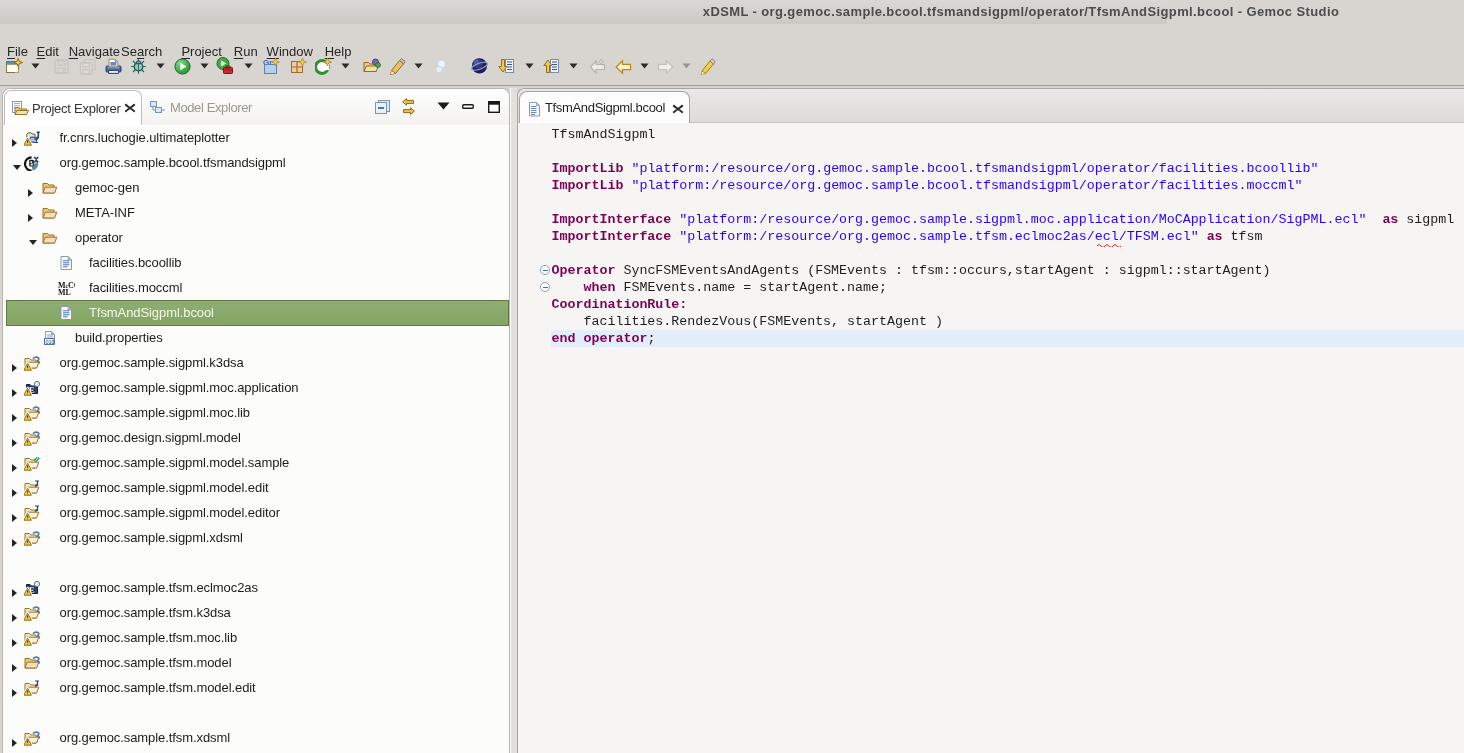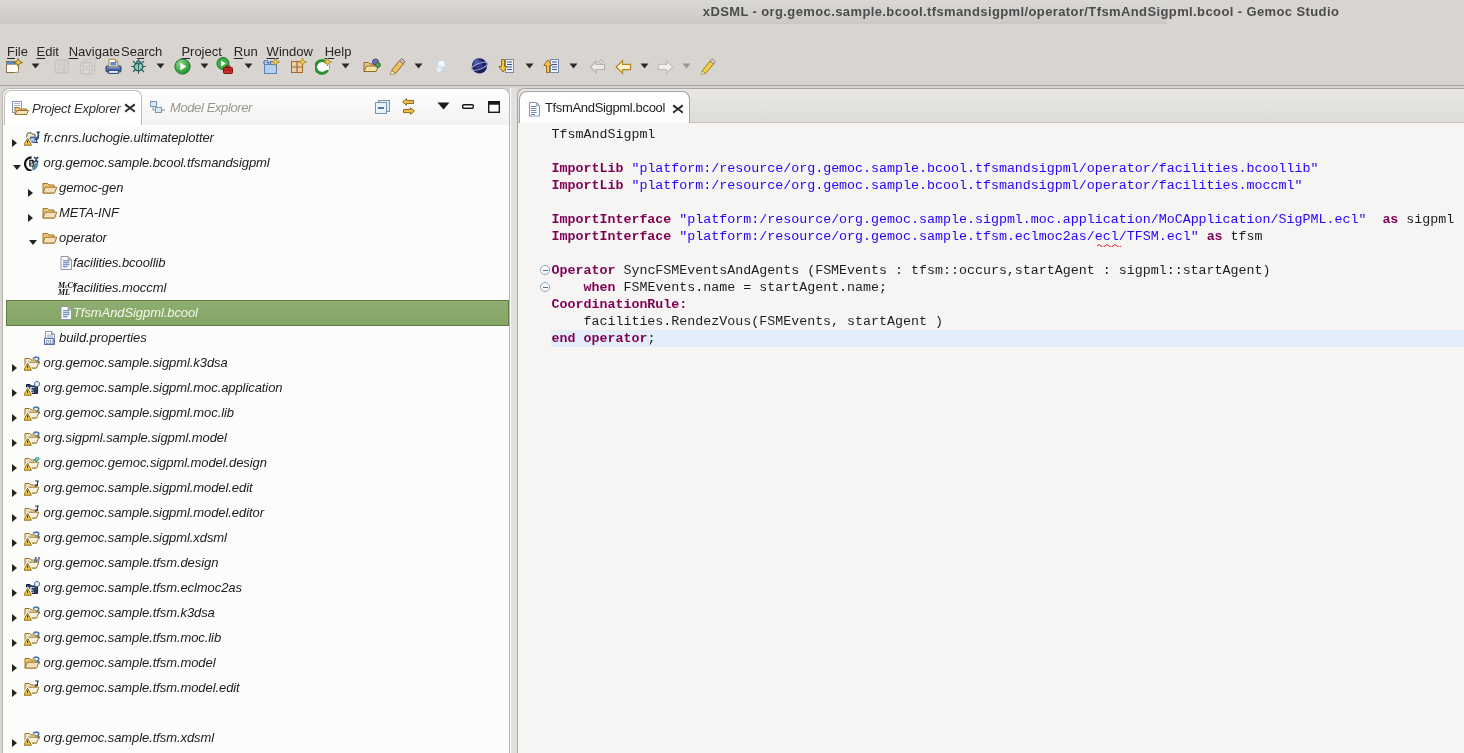--- a/index.html
+++ b/index.html
@@ -1,28 +1,28 @@
 <!DOCTYPE html>
 <html><head><meta charset="utf-8"><style>
 *{margin:0;padding:0;box-sizing:border-box;}
 html,body{width:1464px;height:753px;overflow:hidden;background:#d8d5d1;font-family:"Liberation Sans",sans-serif;}
 .a{position:absolute;}
 #title{left:0;top:0;width:1167px;height:24px;background:linear-gradient(#dad8d5,#ccc9c5);}
 #titletx{position:absolute;left:1021px;top:4px;transform:translateX(-50%);font-weight:bold;font-size:13px;letter-spacing:0.39px;color:#4c4c4c;white-space:nowrap;}
 .mi{position:absolute;top:26px;font-size:13px;color:#262626;white-space:nowrap;margin-top:18px;}
 .mi u{text-decoration:underline;text-underline-offset:2px;}
 #toolsep{left:0;top:85px;width:1464px;height:1px;background:#a3a09c;}
-#lpanel{left:2px;top:88px;width:508px;height:665px;background:#ffffff;border:1px solid #b8b5b1;border-bottom:none;border-radius:8px 8px 0 0;font-style:italic;}
+#lpanel{left:2px;top:88px;width:508px;height:665px;background:#ffffff;border:1px solid #b8b5b1;border-bottom:none;border-radius:8px 8px 0 0;}
 #ltabstrip{position:absolute;left:0;top:0;width:506px;height:36px;background:linear-gradient(#fefefe,#f3f2f0);border-radius:8px 8px 0 0;}
 #ltab{position:absolute;left:1px;top:1px;width:138px;height:35px;background:#ffffff;border:1px solid #c0bdb9;border-bottom:none;border-radius:7px 7px 0 0;}
 #ltab .tx{position:absolute;left:27px;top:10px;font-size:13px;letter-spacing:-0.25px;color:#333;white-space:nowrap;}
 #mtab .tx{position:absolute;left:0;top:0;font-size:13px;letter-spacing:-0.39px;color:#9a9792;white-space:nowrap;}
 #tree{position:absolute;left:0;top:37px;width:506px;height:628px;background:#fcfcfb;}
 .row{position:absolute;left:0;width:506px;height:25px;}
-.rt{position:absolute;top:3.5px;font-size:13px;letter-spacing:-0.08px;color:#1c1c1c;white-space:nowrap;}
+.rt{position:absolute;top:3.5px;font-size:13px;letter-spacing:-0.08px;color:#1c1c1c;white-space:nowrap;margin-left:16px;}
 #selrow{position:absolute;left:3px;top:174px;width:503px;height:26px;background:linear-gradient(#8fad72,#84a564);border:1px solid #5f7a45;}
 #epanel{left:517px;top:88px;width:947px;height:665px;background:#f6f5f4;border:1px solid #a8a5a1;border-right:none;border-bottom:none;border-radius:8px 0 0 0;}
 #etabstrip{position:absolute;left:0;top:0;width:946px;height:34px;background:linear-gradient(#e9e8e6,#dedcd9);border-radius:8px 0 0 0;border-bottom:1px solid #c9c6c2;}
 #etab{position:absolute;left:1px;top:2px;width:171px;height:32px;background:#fdfdfd;border:1px solid #a5a2a0;border-bottom:none;border-radius:8px 8px 0 0;}
 #etab .tx{position:absolute;left:25px;top:8px;font-size:13px;letter-spacing:-0.34px;color:#1f1f1f;}
 #ecode{position:absolute;left:0;top:34px;width:947px;height:631px;background:#f6f5f4;}
 #curline{position:absolute;left:33px;top:206.5px;width:914px;height:17px;background:#e4eefa;}
 pre{position:absolute;left:33.5px;top:2.5px;font-family:"Liberation Mono",monospace;font-size:13.32px;line-height:17px;color:#1e1e1e;}
 .kw{color:#7f0154;font-weight:bold;}
 .st{color:#2a00ff;}
@@ -362,34 +362,34 @@
 <div class="row" style="top:300px">
         <span class="tw twr" style="left:9px;top:12.5px"></span>
         <svg class="a" style="left:21px;top:4px" width="17" height="16" viewBox="0 0 17 16">
           <path d="M9,3.6 q2.6,-2.6 5.6,-0.6 q0.8,2 -1.8,3.2 q2.6,-0.2 2.6,2.4" fill="none" stroke="#4a7ab0" stroke-width="1.6"></path>
           <path d="M1,13 L1,3.5 L5.5,3.5 L7,5 L12,5 L12,13 Z" fill="#efe4c6" stroke="#9c7425"></path>
           <path d="M1,13 L3.2,7.2 L14.8,7.2 L12.6,13 Z" fill="#f8f1de" stroke="#9c7425"></path>
           <path d="M3.6,8.2 L7.4,15.2 L-0.2,15.2 Z" fill="#f7cf56" stroke="#fff" stroke-width="2.6" stroke-linejoin="round"></path>
           <path d="M3.6,8.2 L7.4,15.2 L-0.2,15.2 Z" fill="#f7cf56" stroke="#8a6d15" stroke-width="1" stroke-linejoin="round"></path>
           <path d="M3.6,10.4 V12.8 M3.6,13.8 V14.2" stroke="#3a2e08" stroke-width="1.1"></path>
         </svg>
-        <span class="rt" style="left:40.5px">org.sigpml.sample.sigpml.model</span>
+        <span class="rt" style="left:40.5px">org.gemoc.design.sigpml.model</span>
       </div>
 <div class="row" style="top:325px">
         <span class="tw twr" style="left:9px;top:12.5px"></span>
         <svg class="a" style="left:21px;top:4px" width="17" height="16" viewBox="0 0 17 16">
           <path d="M1,13 L1,3.5 L5.5,3.5 L7,5 L12,5 L12,13 Z" fill="#efe4c6" stroke="#9c7425"></path>
           <path d="M1,13 L3.2,7.2 L14.8,7.2 L12.6,13 Z" fill="#f8f1de" stroke="#9c7425"></path>
           <path d="M10,5.5 L13,2.5 M12,6.5 L15,3.5" stroke="#2a9a8a" stroke-width="1.4"></path>
           <path d="M13,2.5 l2,-0.6 -0.6,2 z M15,3.5 l1.5,-0.5 -0.5,1.6 z" fill="#2a9a8a"></path>
           <path d="M3.6,8.2 L7.4,15.2 L-0.2,15.2 Z" fill="#f7cf56" stroke="#fff" stroke-width="2.6" stroke-linejoin="round"></path>
           <path d="M3.6,8.2 L7.4,15.2 L-0.2,15.2 Z" fill="#f7cf56" stroke="#8a6d15" stroke-width="1" stroke-linejoin="round"></path>
           <path d="M3.6,10.4 V12.8 M3.6,13.8 V14.2" stroke="#3a2e08" stroke-width="1.1"></path>
         </svg>
-        <span class="rt" style="left:40.5px">org.gemoc.gemoc.sigpml.model.design</span>
+        <span class="rt" style="left:40.5px">org.gemoc.sample.sigpml.model.sample</span>
       </div>
 <div class="row" style="top:350px">
         <span class="tw twr" style="left:9px;top:12.5px"></span>
         <svg class="a" style="left:21px;top:4px" width="17" height="16" viewBox="0 0 17 16">
           <path d="M1,13 L1,3.5 L5.5,3.5 L7,5 L12,5 L12,13 Z" fill="#efe4c6" stroke="#9c7425"></path>
           <path d="M1,13 L3.2,7.2 L14.8,7.2 L12.6,13 Z" fill="#f8f1de" stroke="#9c7425"></path>
           <path d="M11,1 h4 M13.5,1 V6 M11,6.5 L13.7,4" stroke="#2a3f66" stroke-width="1.2" fill="none"></path>
           <path d="M3.6,8.2 L7.4,15.2 L-0.2,15.2 Z" fill="#f7cf56" stroke="#fff" stroke-width="2.6" stroke-linejoin="round"></path>
           <path d="M3.6,8.2 L7.4,15.2 L-0.2,15.2 Z" fill="#f7cf56" stroke="#8a6d15" stroke-width="1" stroke-linejoin="round"></path>
           <path d="M3.6,10.4 V12.8 M3.6,13.8 V14.2" stroke="#3a2e08" stroke-width="1.1"></path>
@@ -412,32 +412,20 @@
         <span class="tw twr" style="left:9px;top:12.5px"></span>
         <svg class="a" style="left:21px;top:4px" width="17" height="16" viewBox="0 0 17 16">
           <path d="M1,13 L1,3.5 L5.5,3.5 L7,5 L12,5 L12,13 Z" fill="#efe4c6" stroke="#9c7425"></path>
           <path d="M1,13 L3.2,7.2 L14.8,7.2 L12.6,13 Z" fill="#f8f1de" stroke="#9c7425"></path>
           <path d="M11,1 h4 M13.5,1 V6 M11,6.5 L13.7,4" stroke="#2a3f66" stroke-width="1.2" fill="none"></path>
           <path d="M3.6,8.2 L7.4,15.2 L-0.2,15.2 Z" fill="#f7cf56" stroke="#fff" stroke-width="2.6" stroke-linejoin="round"></path>
           <path d="M3.6,8.2 L7.4,15.2 L-0.2,15.2 Z" fill="#f7cf56" stroke="#8a6d15" stroke-width="1" stroke-linejoin="round"></path>
           <path d="M3.6,10.4 V12.8 M3.6,13.8 V14.2" stroke="#3a2e08" stroke-width="1.1"></path>
         </svg>
         <span class="rt" style="left:40.5px">org.gemoc.sample.sigpml.model.editor</span>
-      </div>
-<div class="row" style="top:425px">
-        <span class="tw twr" style="left:9px;top:12.5px"></span>
-        <svg class="a" style="left:21px;top:4px" width="17" height="16" viewBox="0 0 17 16">
-          <path d="M1,13 L1,3.5 L5.5,3.5 L7,5 L12,5 L12,13 Z" fill="#efe4c6" stroke="#9c7425"></path>
-          <path d="M1,13 L3.2,7.2 L14.8,7.2 L12.6,13 Z" fill="#f8f1de" stroke="#9c7425"></path>
-          <text x="10" y="7" font-family="Liberation Sans" font-size="7" font-weight="bold" fill="#38548c">M</text>
-          <path d="M3.6,8.2 L7.4,15.2 L-0.2,15.2 Z" fill="#f7cf56" stroke="#fff" stroke-width="2.6" stroke-linejoin="round"></path>
-          <path d="M3.6,8.2 L7.4,15.2 L-0.2,15.2 Z" fill="#f7cf56" stroke="#8a6d15" stroke-width="1" stroke-linejoin="round"></path>
-          <path d="M3.6,10.4 V12.8 M3.6,13.8 V14.2" stroke="#3a2e08" stroke-width="1.1"></path>
-        </svg>
-        <span class="rt" style="left:40.5px">org.gemoc.sample.tfsm.design</span>
       </div>
 <div class="row" style="top:450px">
         <span class="tw twr" style="left:9px;top:12.5px"></span>
         <svg class="a" style="left:21px;top:4px" width="17" height="16" viewBox="0 0 17 16">
           <path d="M2.5,13.5 V4.5 L6,4.5 L7.5,6 L13.5,6 V13.5 Z" fill="#2e3f66" stroke="#16203a"></path>
           <text x="5" y="12.5" font-family="Liberation Serif" font-size="8.5" font-weight="bold" fill="#f0f0f0">E</text>
           <circle cx="13" cy="4" r="2.6" fill="#e8eef6" stroke="#5a7aa0"></circle>
           <path d="M3.6,8.2 L7.4,15.2 L-0.2,15.2 Z" fill="#f7cf56" stroke="#fff" stroke-width="2.6" stroke-linejoin="round"></path>
           <path d="M3.6,8.2 L7.4,15.2 L-0.2,15.2 Z" fill="#f7cf56" stroke="#8a6d15" stroke-width="1" stroke-linejoin="round"></path>
           <path d="M3.6,10.4 V12.8 M3.6,13.8 V14.2" stroke="#3a2e08" stroke-width="1.1"></path>

